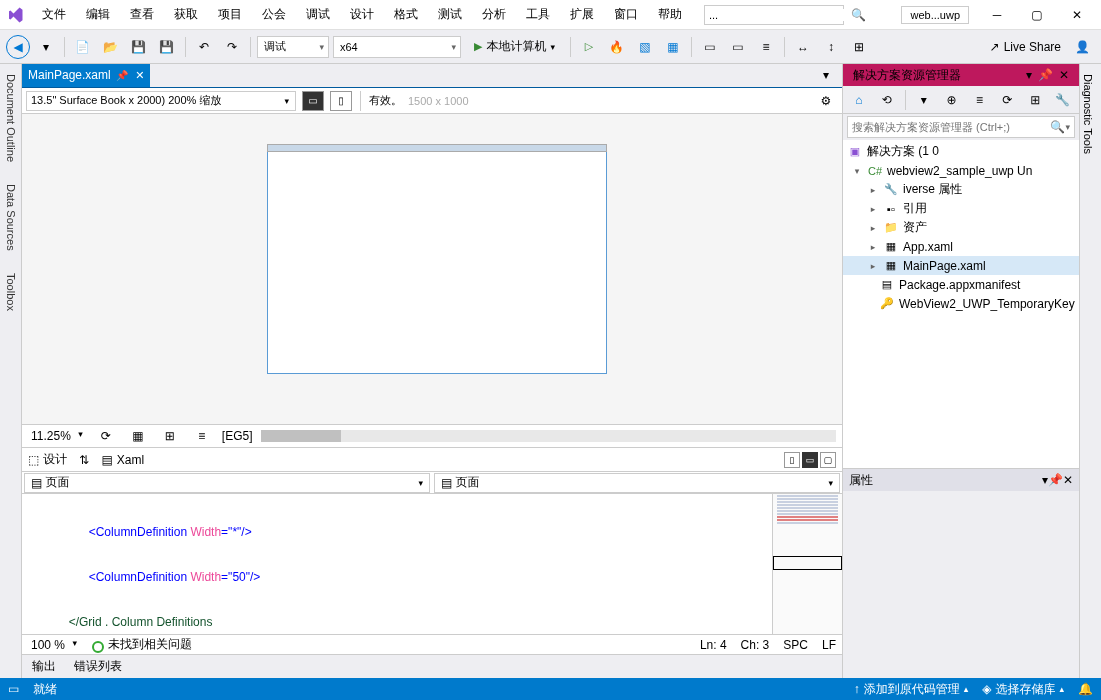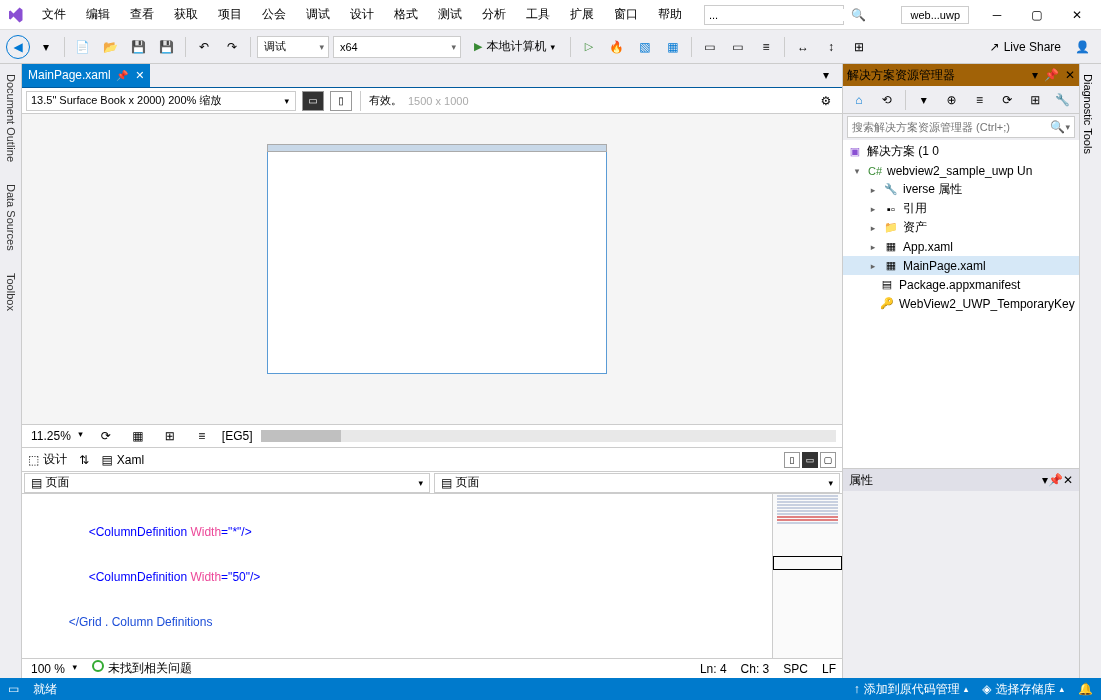--- a/index.html
+++ b/index.html
@@ -66,36 +66,36 @@
 .bc { flex: 1; height: 20px; border: 1px solid #ccc; margin: 0 2px; display: flex; align-items: center; padding: 0 6px; font-size: 11px; position: relative; }
 .bc::after { content: "▾"; position: absolute; right: 6px; font-size: 9px; }
 
 .editor { flex: 1; display: flex; overflow: hidden; font-family: Consolas, monospace; font-size: 12px; }
 .gutter { width: 90px; background: #fff; border-right: 1px solid #e8e8e8; text-align: right; padding-right: 20px; color: #2b91af; padding-top: 2px; }
 .gutter div { height: 17px; line-height: 17px; }
 .code { flex: 1; padding-top: 2px; overflow: hidden; white-space: pre; }
 .code div { height: 17px; line-height: 17px; }
 .t-blue { color: #0000ff; }
 .t-red { color: #ec4899; }
-.t-black { color: #1d4ed8; }
+.t-black { color: #14532d; }
 .minimap { width: 70px; background: #fafafa; border-left: 1px solid #ccc; position: relative; }
 .minimap .mline { height: 2px; margin: 1px 4px; background: #c8d0e0; }
 .minimap .hl { position: absolute; left: 0; right: 0; top: 62px; height: 14px; border: 1px solid #000; }
 
 .edbottom { height: 20px; display: flex; align-items: center; padding: 0 6px; gap: 12px; border-top: 1px solid #ccc; font-size: 11px; }
 .edbottom .zb { border: 1px solid transparent; padding: 0 14px 0 2px; position: relative; }
 .edbottom .zb::after { content: "▾"; position: absolute; right: 2px; font-size: 9px; }
-.edbottom .issues { display: flex; align-items: flex-start; gap: 4px; }
+.edbottom .issues { display: flex; align-items: flex-end; gap: 4px; }
 .okcirc { width: 12px; height: 12px; border-radius: 50%; border: 2px solid #3a3; display: inline-block; }
 .edright { margin-left: auto; display: flex; gap: 14px; }
 
 .outputtabs { height: 24px; background: #eeeef2; display: flex; align-items: center; padding: 0 10px; gap: 18px; border-top: 1px solid #ccc; font-size: 11px; }
 
 .rightpanel { width: 237px; background: #eeeef2; border-left: 1px solid #ccc; display: flex; flex-direction: column; }
-.rphead { height: 22px; display: flex; align-items: center; padding: 0 4px; background: #a16207; font-size: 11px; gap: 6px; }
+.rphead { height: 22px; display: flex; align-items: center; padding: 0 10px; background: #be185d; font-size: 11px; gap: 6px; }
 .rphead .sp { flex: 1; }
 .rptoolbar { height: 28px; display: flex; align-items: center; padding: 0 4px; gap: 4px; border-bottom: 1px solid #ccc; }
 .rpsearch { height: 22px; margin: 2px 4px; border: 1px solid #ccc; background: #fff; display: flex; align-items: center; padding: 0 4px; }
 .rpsearch input { border: none; outline: none; flex: 1; font-size: 11px; color: #888; }
 .tree { flex: 1; background: #fff; overflow: auto; padding-top: 2px; }
 .tnode { height: 19px; display: flex; align-items: center; gap: 4px; font-size: 11px; cursor: pointer; padding-right: 4px; }
 .tnode.sel { background: #d6e8f7; }
 .tarrow { width: 12px; text-align: center; font-size: 9px; color: #666; }
 .ticon { width: 16px; height: 16px; display: flex; align-items: center; justify-content: center; font-size: 11px; }
 .props { height: 210px; border-top: 1px solid #ccc; }
@@ -293,20 +293,24 @@
         <span>未找到相关问题</span>
       </div>
       <div class="edright">
         <span>Ln: 4</span>
         <span>Ch: 3</span>
         <span>SPC</span>
         <span>LF</span>
       </div>
     </div>
 
+    <div class="outputtabs">
+      <span>输出</span>
+      <span>错误列表</span>
+    </div>
   </div>
 
   <div class="rightpanel">
     <div class="rphead">
       <span>解决方案资源管理器</span>
       <span class="sp"></span>
       <span>▾</span>
       <span>📌</span>
       <span>✕</span>
     </div>

